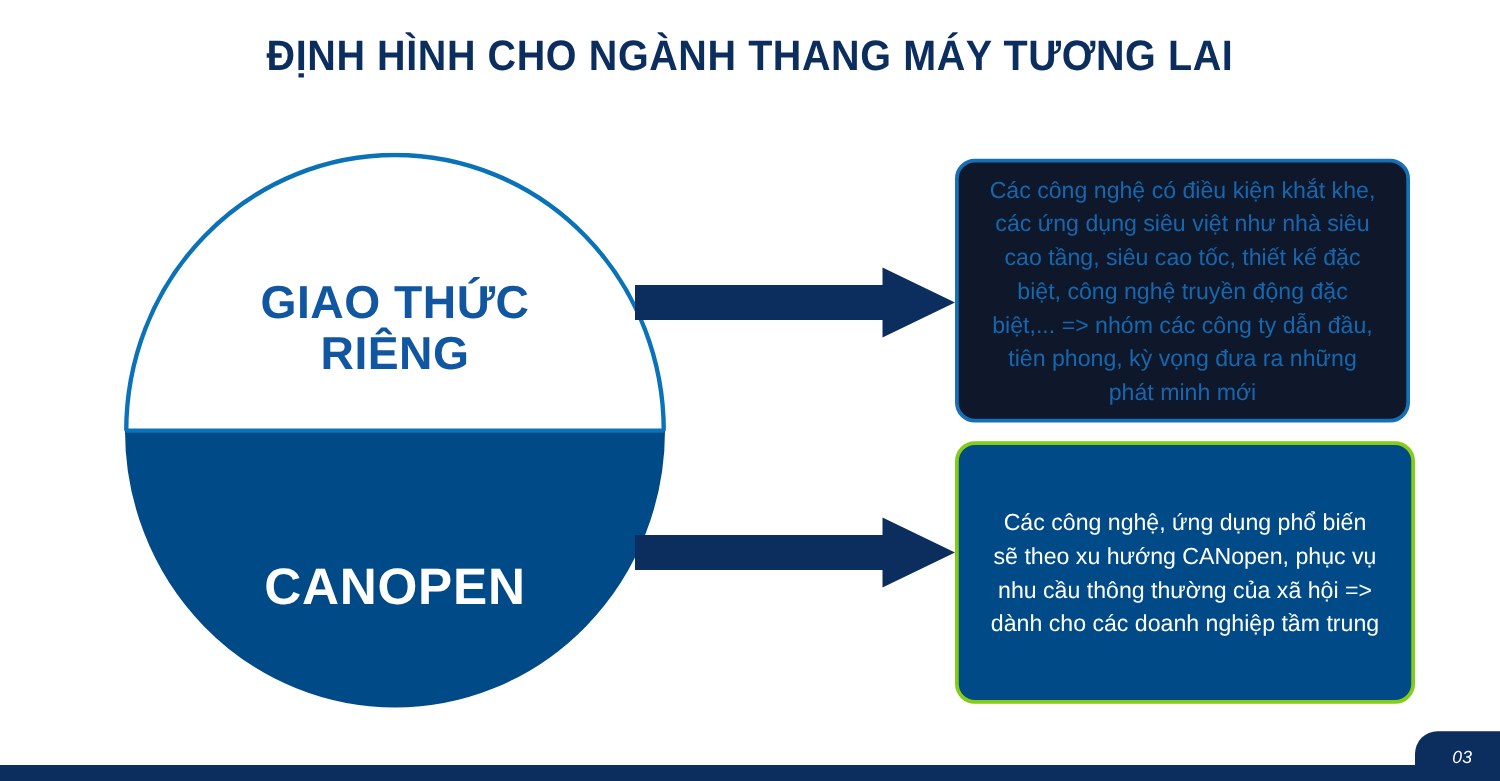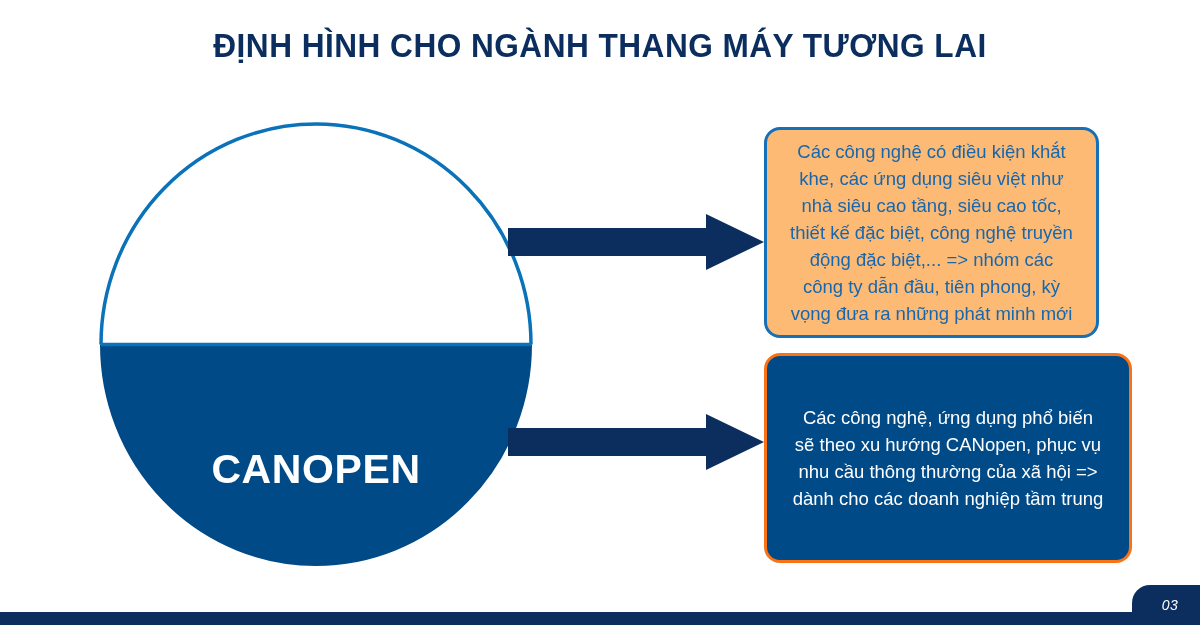--- a/index.html
+++ b/index.html
@@ -97,35 +97,35 @@
     text-align: center;
   }
   .card-text {
     display: block;
     line-height: 1.46;
     font-size: 18.5px;
   }
   .card.outline {
     left: 764px;
     top: 127px;
-    width: 335px;
+    width: 364px;
     height: 211px;
-    background: #fdba74;
+    background: #0f172a;
     border: 3px solid #1570B8;
     padding: 8px 22px;
   }
   .card.outline .card-text { color: #1767AE; }
 
   .card.filled {
     left: 764px;
     top: 353px;
     width: 368px;
     height: 210px;
     background: #004A87;
-    border: 3px solid #f97316;
+    border: 3px solid #84cc16;
     padding: 8px 24px;
   }
   .card.filled .card-text { color: #ffffff; }
 
   
   .footer-bar {
     position: absolute;
     left: 0;
     bottom: 0;
     width: 1200px;
@@ -175,20 +175,24 @@
         <ellipse cx="217" cy="222.5" rx="215" ry="220.5" fill="#ffffff" stroke="#0A72B9" stroke-width="3.5"></ellipse>
       </g>
 
       <g clip-path="url(#clipBottomHalf)">
         <ellipse cx="217" cy="222.5" rx="215" ry="220.5" fill="#004A87" stroke="#004A87" stroke-width="2"></ellipse>
       </g>
 
       <line x1="2" y1="222.5" x2="432" y2="222.5" stroke="#0A72B9" stroke-width="3.5"></line>
     </svg>
 
+    <div class="circle-label top">
+      <div>GIAO THỨC</div>
+      <div>RIÊNG</div>
+    </div>
 
     <div class="circle-label bottom">CANOPEN</div>
   </div>
 
   <div class="arrow one">
     <svg viewBox="0 0 256 60" preserveAspectRatio="none">
       <polygon points="0,16 198,16 198,2 256,30 198,58 198,44 0,44" fill="#0B2E5F"></polygon>
     </svg>
   </div>
 

